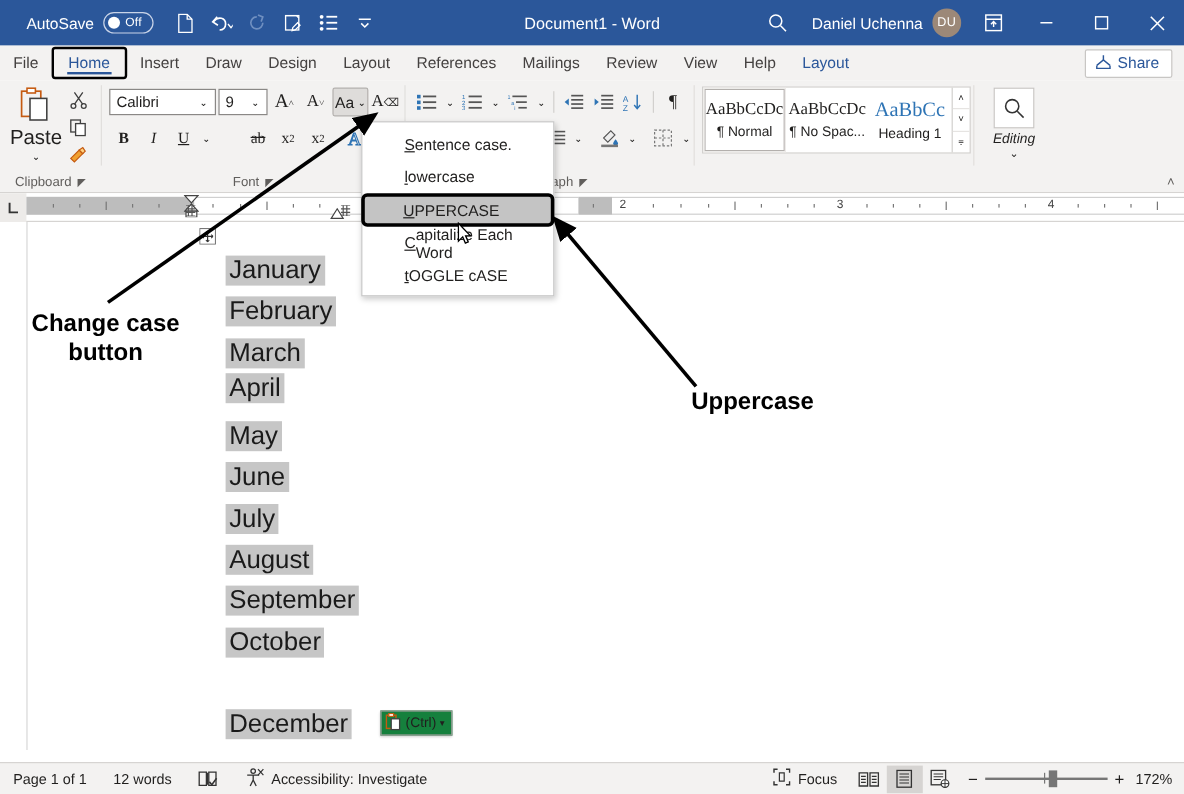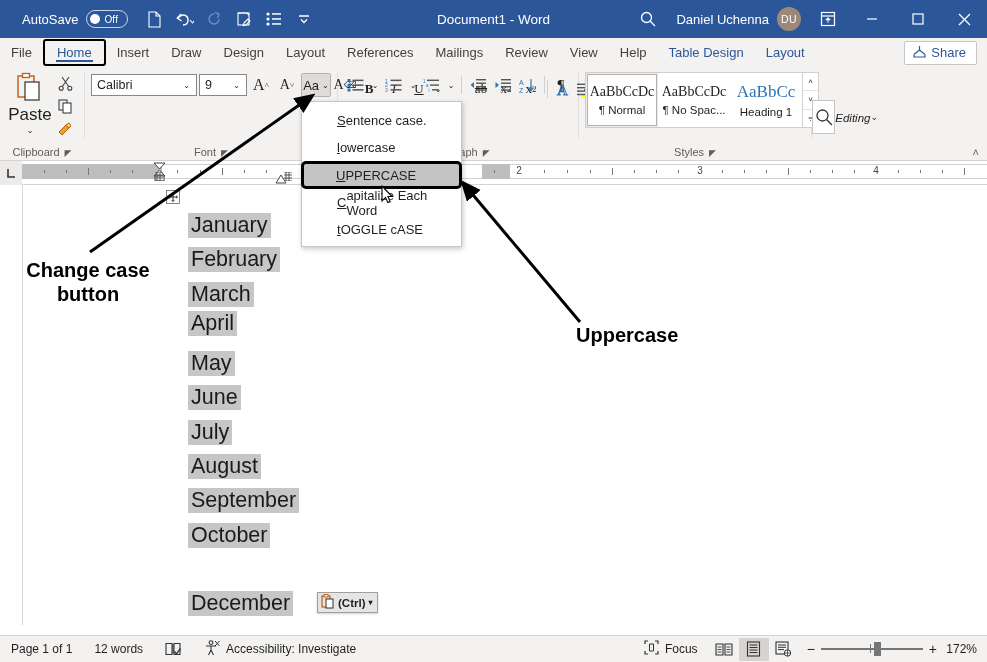--- a/index.html
+++ b/index.html
@@ -78,21 +78,21 @@
     font-size: 13px; color: #2b579a; padding: 3px 10px 3px 8px;
     display: flex; align-items: center; gap: 5px; border-radius: 2px;
   }
 
   
   .ribbon {
     position: absolute; top: 67px; left: 0; width: 987px; height: 94px;
     background: #f3f2f1; border-bottom: 1px solid #d6d4d2;
     display: flex; align-items: stretch;
   }
-  .grp { position: relative; display: flex; flex-direction: row; }
+  .grp { position: relative; display: flex; flex-direction: column; }
   .grp-sep { width: 1px; background: #e1dfdd; margin: 4px 0 22px; }
   .grp-label {
     position: absolute; bottom: 2px; left: 0; right: 0; text-align: center;
     font-size: 11px; color: #605e5c;
   }
   .grp-label .dlg { font-size: 9px; margin-left: 5px; color: #605e5c; }
 
   
   .clip-grp { width: 84px; padding: 3px 4px 0 8px; flex-direction: row; }
   .paste-col { display:flex; flex-direction: column; align-items:center; width: 44px; }
@@ -195,23 +195,23 @@
   }
   .month {
     position: absolute; left: 143px;
     background: #c6c6c6; color: #1a1a1a;
     font-family: "Liberation Sans", sans-serif;
     font-size: 21.5px; line-height: 25px; padding: 0 3px;
     white-space: nowrap;
   }
   .paste-opts {
     position:absolute; left: 272px; top: 407px;
-    height: 21px; border: 1px solid #a19f9d; background: #e5e5e5;
+    height: 21px; border: 1px solid #a19f9d; background: #15803d;
     display:flex; align-items:center; gap:3px; padding: 0 5px 0 3px;
-    font-size: 11.5px; color: #201f1e; box-shadow: 0 1px 2px rgba(0,0,0,.18); font-weight: bold;
+    font-size: 11.5px; color: #201f1e; box-shadow: 0 1px 2px rgba(0,0,0,.18);
   }
 
   
   .dropdown {
     position:absolute; left: 301px; top: 101px; width: 161px; height: 146px;
     background:#ffffff; border: 1px solid #c6c6c6; box-shadow: 1px 2px 5px rgba(0,0,0,.22);
     z-index: 40; padding: 5px 0;
   }
   .dd-item {
     height: 27px; display:flex; align-items:center;
@@ -348,21 +348,20 @@
     <div class="tab active">Home</div>
     <div class="tab">Insert</div>
     <div class="tab">Draw</div>
     <div class="tab">Design</div>
     <div class="tab">Layout</div>
     <div class="tab">References</div>
     <div class="tab">Mailings</div>
     <div class="tab">Review</div>
     <div class="tab">View</div>
     <div class="tab">Help</div>
-    <div class="tab blue">Table Design</div>
     <div class="tab blue">Layout</div>
     <div class="share-btn">
       <span>
         <svg width="13" height="13" viewBox="0 0 13 13">
             <path d="M1 9.5 6.5 5 12 9.5" fill="none" stroke="#2b579a" stroke-width="1.2"></path>
             <path d="M1 9.5v2.5h11V9.5" fill="none" stroke="#2b579a" stroke-width="1.2"></path>
             <path d="M6.5 5V1" stroke="#2b579a" stroke-width="1.2"></path>
           </svg>
       </span>
       <span>Share</span>
@@ -607,23 +606,20 @@
         </div>
         <div class="style-item">
           <span class="style-prev h1">AaBbCc</span>
           <span class="style-nm">Heading 1</span>
         </div>
         <div class="gal-scroll">
           <div>˄</div>
           <div>˅</div>
           <div style="border-bottom:none;">⩦</div>
         </div>
-      </div>
-      <div class="grp-label">
-        <span>Styles</span><span class="dlg">◤</span>
       </div>
     </div>
     <div class="grp-sep"></div>
 
     <div class="grp edit-grp">
       <span class="edit-box">
         <svg width="20" height="20" viewBox="0 0 20 20">
             <circle cx="8.5" cy="8.5" r="5.5" fill="none" stroke="#333" stroke-width="1.3"></circle>
             <path d="M12.7 12.7 18 18" stroke="#333" stroke-width="1.3"></path>
           </svg>

